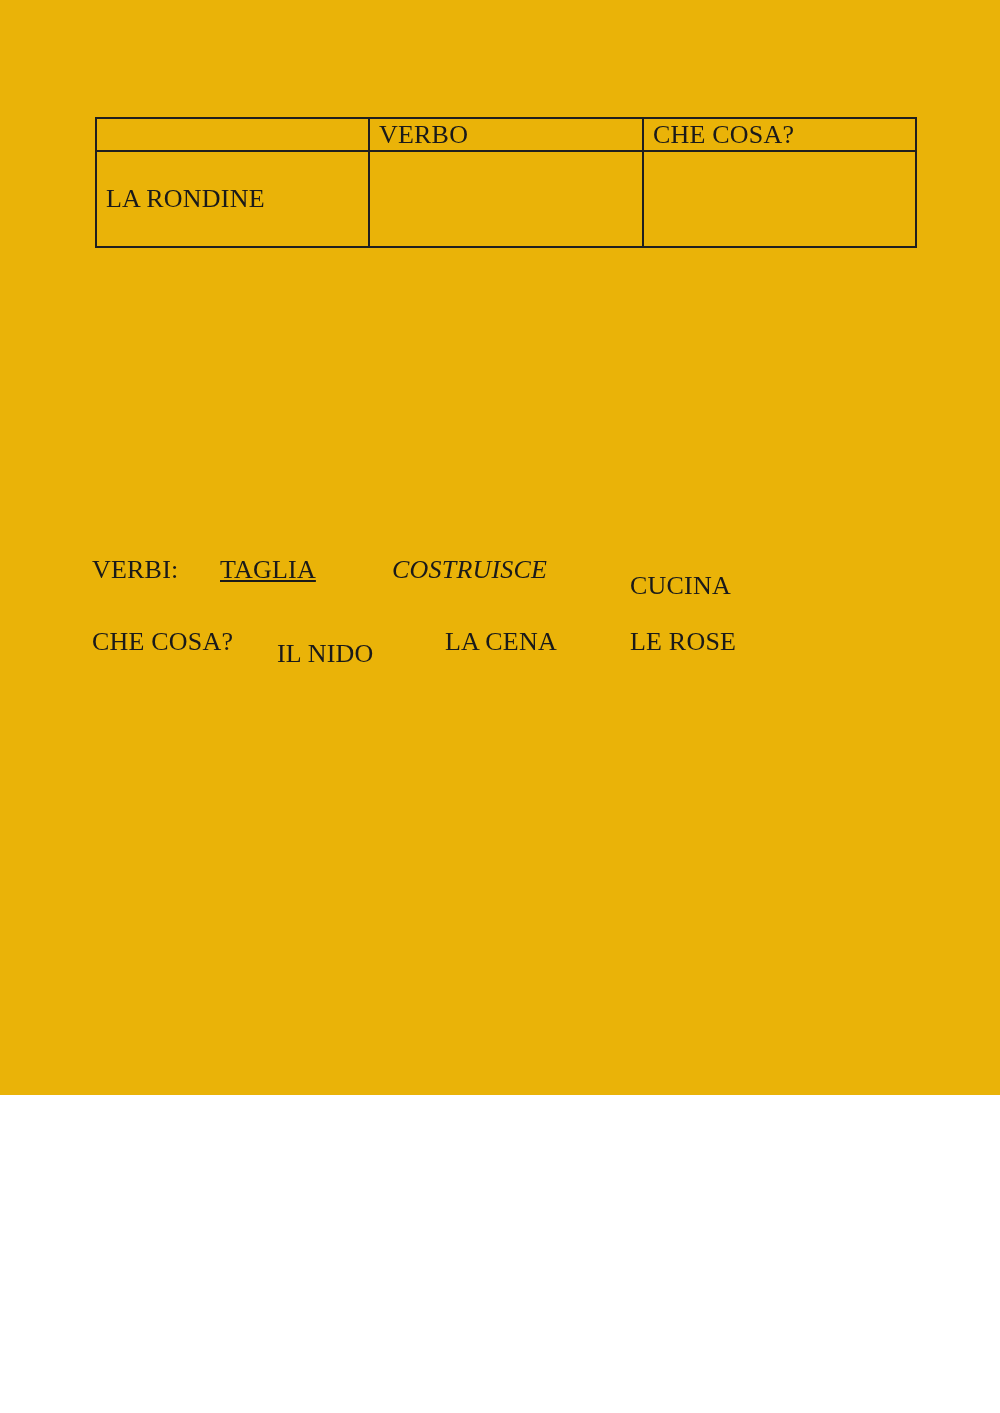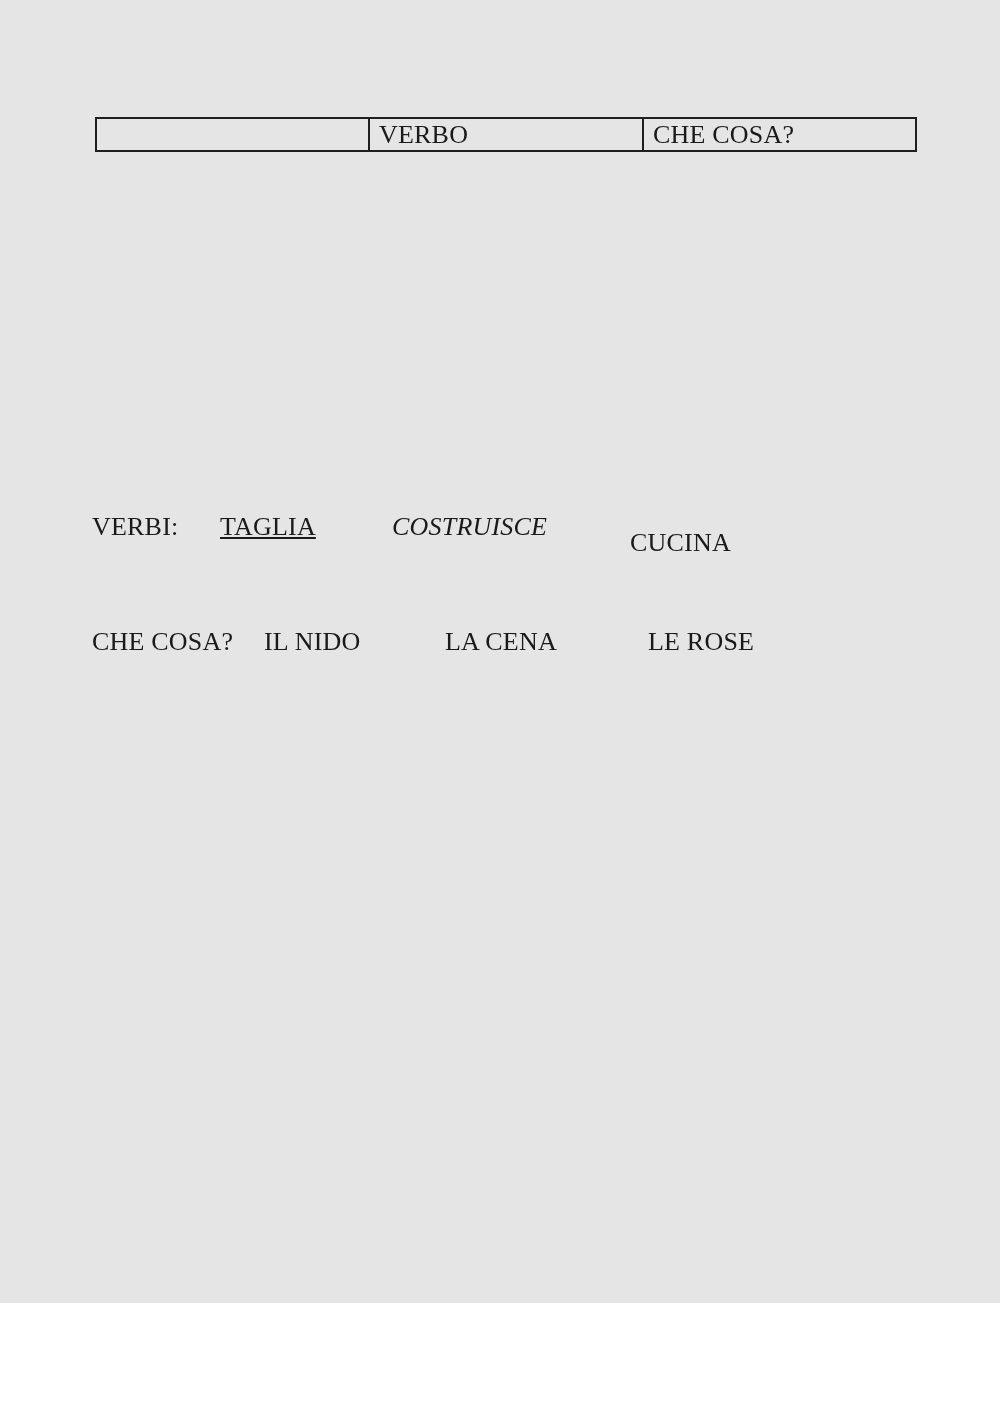--- a/index.html
+++ b/index.html
@@ -9,22 +9,22 @@
     height: 1413px;
     background: #ffffff;
     font-family: "Liberation Serif", "DejaVu Serif", serif;
     color: #1a1a1a;
     overflow: hidden;
   }
 
   .page {
     position: relative;
     width: 1000px;
-    height: 1303px;
-    background: #e5e5e5;
+    height: 1095px;
+    background: #eab308;
   }
 
   
   table.match-table {
     position: absolute;
     left: 95px;
     top: 117px;
     width: 820px;
     border-collapse: collapse;
     table-layout: fixed;
@@ -58,49 +58,54 @@
     position: absolute;
     left: 0;
     width: 1000px;
     height: 32px;
     font-size: 26px;
     letter-spacing: 0.2px;
     white-space: nowrap;
   }
   .word-line span { position: absolute; top: 0; }
 
-  .line-verbi    { top: 512px; }
+  .line-verbi    { top: 555px; }
   .line-checosa  { top: 627px; }
 
   .line-verbi   .w-label { left: 92px; }
   .line-verbi   .w0      { left: 220px; text-decoration: underline; }
   .line-verbi   .w1      { left: 392px; font-style: italic; }
   .line-verbi   .w2      { left: 630px; margin-top: 16px; }
 
   .line-checosa .w-label { left: 92px; }
-  .line-checosa .w0      { left: 264px; }
+  .line-checosa .w0      { left: 277px; margin-top: 12px; }
   .line-checosa .w1      { left: 445px; }
-  .line-checosa .w2      { left: 648px; }
+  .line-checosa .w2      { left: 630px; }
 </style>
 </head>
 <body>
 
 <div class="page">
 
   <table class="match-table">
     <colgroup>
         <col class="c1">
         <col class="c2">
         <col class="c3">
       </colgroup>
     <tbody>
       <tr class="header-row">
         <th></th>
         <th>VERBO</th>
         <th>CHE COSA?</th>
+      </tr>
+      <tr class="body-row">
+        <td>LA RONDINE</td>
+        <td></td>
+        <td></td>
       </tr>
     </tbody>
   </table>
 
   <div class="word-line line-verbi">
     <span class="w-label">VERBI:</span>
     <span class="w0">TAGLIA</span>
     <span class="w1">COSTRUISCE</span>
     <span class="w2">CUCINA</span>
   </div>

